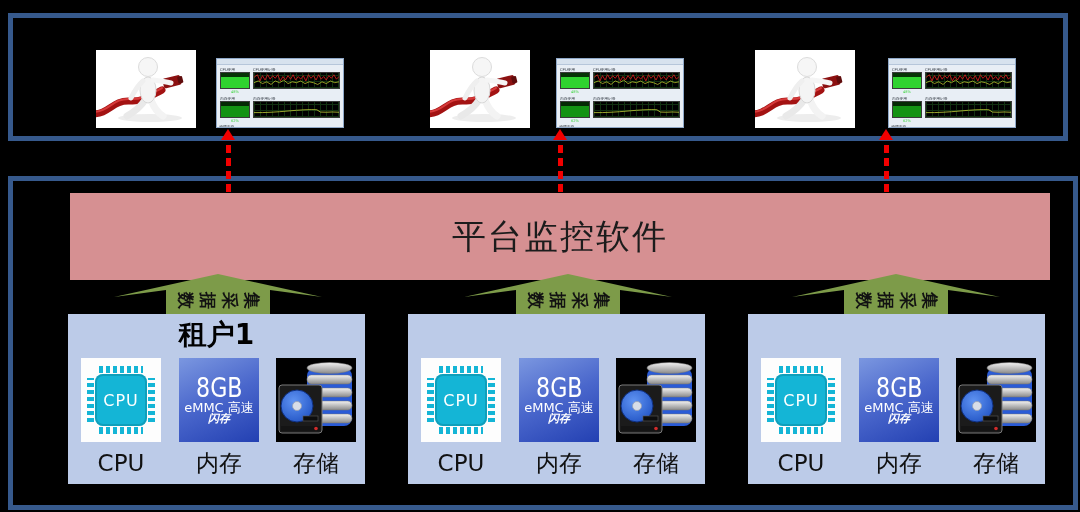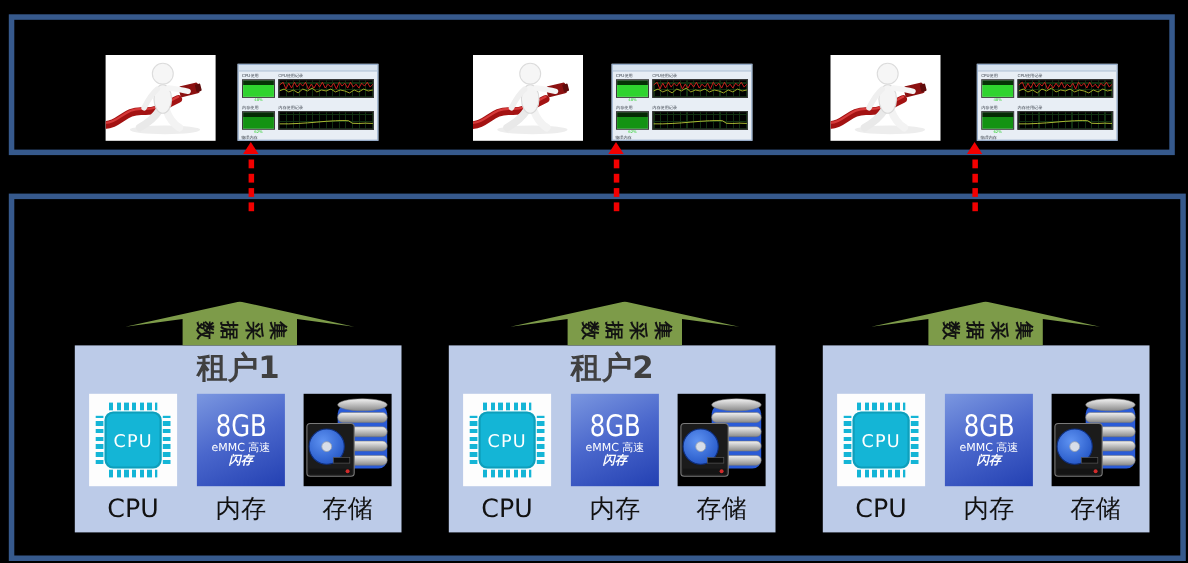--- a/index.html
+++ b/index.html
@@ -47,21 +47,21 @@
 
   
   .collect-arrow{position:absolute;width:208px;height:40px;z-index:2;}
   .collect-arrow svg{position:absolute;left:0;top:0;}
   .collect-text{position:absolute;left:52px;top:13px;width:104px;height:27px;
                 display:flex;align-items:center;justify-content:center;gap:5px;}
   .rchar{display:inline-block;transform:rotate(90deg);font-size:17px;font-weight:700;color:#121212;line-height:1;}
 
   
   .tenant{position:absolute;top:314px;width:297px;height:170px;background:#BCCBE8;}
-  .tenant-title{text-align:center;font-size:28px;font-weight:700;color:#404040;margin-top:5px;line-height:32px;}
+  .tenant-title{text-align:center;font-size:28px;font-weight:700;color:#000000;margin-top:5px;line-height:32px;}
   .tile{position:absolute;top:44px;width:80px;height:84px;}
   .tile-label{position:absolute;top:134px;width:80px;text-align:center;
               font-size:23px;color:#111;line-height:30px;}
 
   
   .cpu-tile{background:#fdfdfd;display:flex;align-items:center;justify-content:center;}
   .chip-wrap{position:relative;width:64px;height:64px;}
   .chip{position:absolute;left:6px;top:6px;width:52px;height:52px;background:#14b5d6;
         border-radius:8px;box-shadow:inset 0 0 0 2px rgba(10,140,165,.55);
         display:flex;align-items:center;justify-content:center;}
@@ -69,21 +69,21 @@
   .pins-h{position:absolute;left:10px;width:44px;height:7px;
           background:repeating-linear-gradient(90deg,#14b5d6 0 4px,#fdfdfd 4px 7px);}
   .pins-v{position:absolute;top:10px;width:7px;height:44px;
           background:repeating-linear-gradient(0deg,#14b5d6 0 4px,#fdfdfd 4px 7px);}
   .pt{top:-2px;} .pb{bottom:-2px;} .pl{left:-2px;} .pr{right:-2px;}
 
   
   .mem-tile{background:linear-gradient(155deg,#7b97e0 0%,#4a67cc 48%,#2340b2 100%);
             display:flex;flex-direction:column;align-items:center;justify-content:center;color:#fff;}
   .mem-size{font-size:27px;line-height:26px;transform:scaleX(.82);letter-spacing:0;}
-  .mem-sub{font-size:10px;line-height:10px;margin-top:2px;}
+  .mem-sub{font-size:13px;line-height:10px;margin-top:2px;}
   .mem-flash{font-size:11px;line-height:12px;font-weight:700;font-style:italic;}
 
   
   .sto-tile{background:#000;}
   .sto-tile svg{display:block;}
 </style>
 </head>
 <body>
 
 <div class="canvas">
@@ -267,20 +267,23 @@
   <div class="red-arrow" style="left:879px;top:129px;">
     <div class="head"></div>
     <div class="dash"></div>
       <div class="dash"></div>
       <div class="dash"></div>
       <div class="dash"></div>
   </div>
 
   <div class="panel bottom-panel"></div>
 
+  <div class="banner">
+    <div class="banner-title">平台监控软件</div>
+  </div>
 
   <div class="collect-arrow" style="left:114px;top:274px;">
     <svg width="208" height="40" viewBox="0 0 208 40">
       <polygon points="104,0 208,23 156,16 156,40 52,40 52,16 0,23" fill="#7D9B49"></polygon>
     </svg>
     <div class="collect-text rotate-chars">
         <span class="rchar">数</span>
         <span class="rchar">据</span>
         <span class="rchar">采</span>
         <span class="rchar">集</span>
@@ -355,21 +358,20 @@
           <circle cx="40" cy="70.5" r="1.8" fill="#d22b2b"></circle>
         </g>
       </svg>
     </div>
     <div class="tile-label" style="left:13px;">CPU</div>
     <div class="tile-label" style="left:111px;">内存</div>
     <div class="tile-label" style="left:208px;">存储</div>
   </div>
 
   <div class="tenant" style="left:408px;">
-    <div class="tenant-title">租户2</div>
     <div class="tile cpu-tile" style="left:13px;">
       <div class="chip-wrap">
         <div class="pins-h pt"></div>
           <div class="pins-h pb"></div>
         <div class="pins-v pl"></div>
           <div class="pins-v pr"></div>
         <div class="chip">
             <span class="chip-text">CPU</span>
           </div>
       </div>

